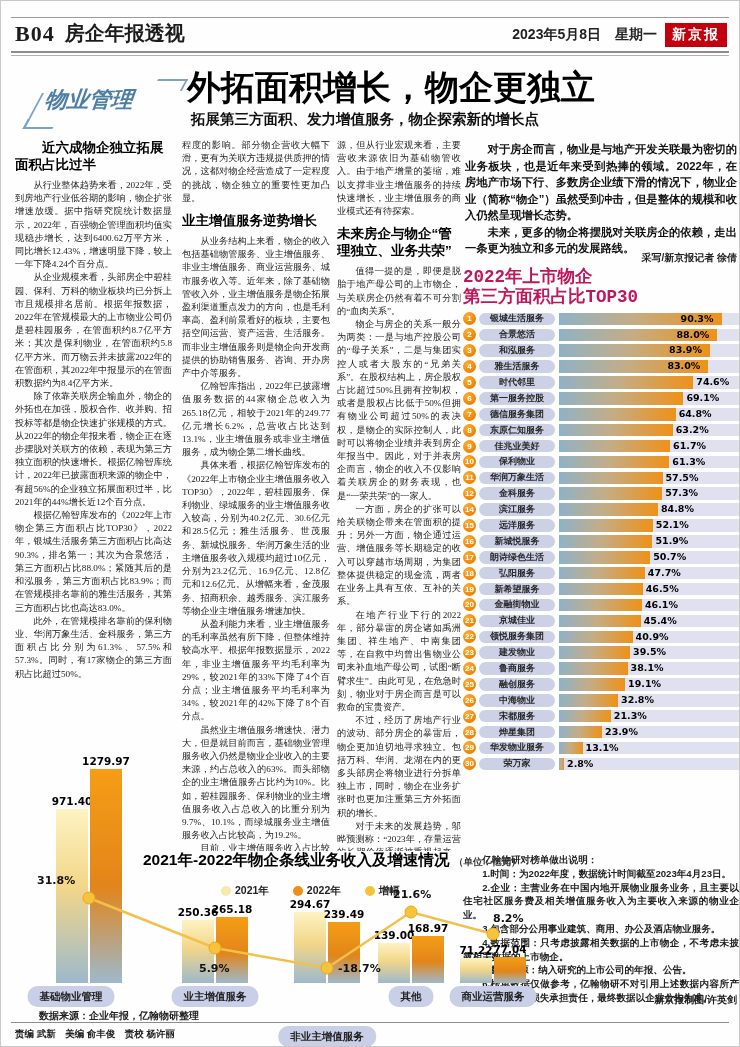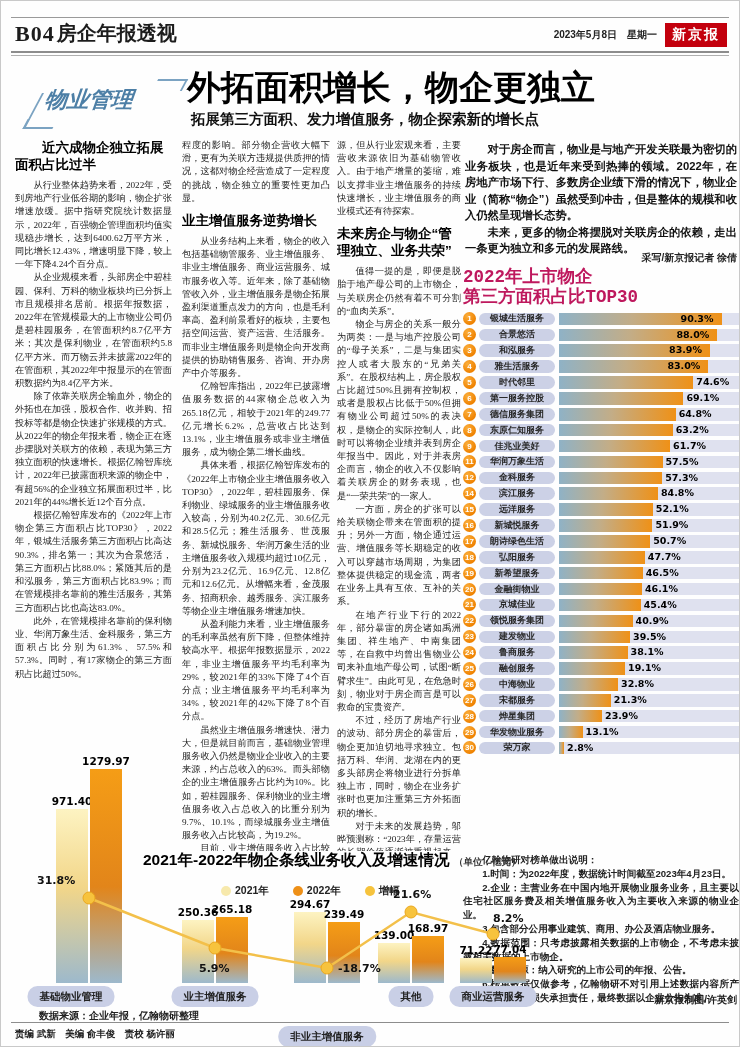--- a/index.html
+++ b/index.html
@@ -6,23 +6,23 @@
   html,body { background:#e9e9e9; }
   .page {
     position:relative; width:740px; height:1047px; margin:0 auto;
     background:#fefefe; border:1px solid #c9c9c9; overflow:hidden;
     font-family:"Liberation Serif","DejaVu Serif",serif; color:#1c1c1c;
   }
   
   .rule-top { position:absolute; left:10px; right:10px; top:16px; border-top:1px solid #9a9a9a; }
   .masthead { position:absolute; left:14px; right:12px; top:22px; height:24px; display:flex; align-items:flex-end; }
   .page-no { font-family:"Liberation Serif",serif; font-weight:bold; font-size:22px; letter-spacing:1px; }
-  .section-title { font-family:"Liberation Sans",sans-serif; font-weight:bold; font-size:20px; margin-left:2px; }
+  .section-title { font-family:"Liberation Sans",sans-serif; font-weight:bold; font-size:20px; margin-left:10px; }
   .masthead-right { margin-left:auto; display:flex; align-items:center; gap:8px; }
-  .pub-date { font-family:"Liberation Sans",sans-serif; font-weight:bold; font-size:10px; color:#222; }
+  .pub-date { font-family:"Liberation Sans",sans-serif; font-weight:bold; font-size:14px; color:#222; }
   .paper-logo { background:#c3000d; color:#fff; font-family:"Liberation Serif",serif; font-weight:bold;
     font-size:14px; padding:3px 7px; letter-spacing:2px; }
   .rule-mid1 { position:absolute; left:10px; right:10px; top:50px; border-top:2px solid #8d8d8d; }
   .rule-mid2 { position:absolute; left:10px; right:10px; top:54px; border-top:1px solid #b0b0b0; }
   
   .kicker-wrap { position:absolute; left:30px; top:84px; width:150px; height:40px; }
   .kicker { font-family:"Liberation Sans",sans-serif; font-weight:bold; font-style:italic; font-size:22px;
     color:#4d7fa6; transform:skewX(-6deg); display:inline-block; padding-left:14px; }
   .kick-slash1 { position:absolute; left:2px; top:8px; width:2px; height:34px; background:#7ba3c2; transform:skewX(-28deg); }
   .kick-corner { position:absolute; right:-4px; top:-6px; width:30px; height:12px; border-top:2px solid #7ba3c2; border-right:2px solid #7ba3c2; transform:skewX(-28deg); }
@@ -225,20 +225,28 @@
           <span class="rbar" style="width: 113.76px;"></span>
           <span class="rval" style="left: 116.76px;">63.2%</span>
         </span>
       </div>
       <div class="t30-row">
         <span class="rank">9</span>
         <span class="pill">佳兆业美好</span>
         <span class="track">
           <span class="rbar" style="width: 111.06px;"></span>
           <span class="rval" style="left: 114.06px;">61.7%</span>
+        </span>
+      </div>
+      <div class="t30-row">
+        <span class="rank">10</span>
+        <span class="pill">保利物业</span>
+        <span class="track">
+          <span class="rbar" style="width: 110.34px;"></span>
+          <span class="rval" style="left: 113.34px;">61.3%</span>
         </span>
       </div>
       <div class="t30-row">
         <span class="rank">11</span>
         <span class="pill">华润万象生活</span>
         <span class="track">
           <span class="rbar" style="width: 103.5px;"></span>
           <span class="rval" style="left: 106.5px;">57.5%</span>
         </span>
       </div>

